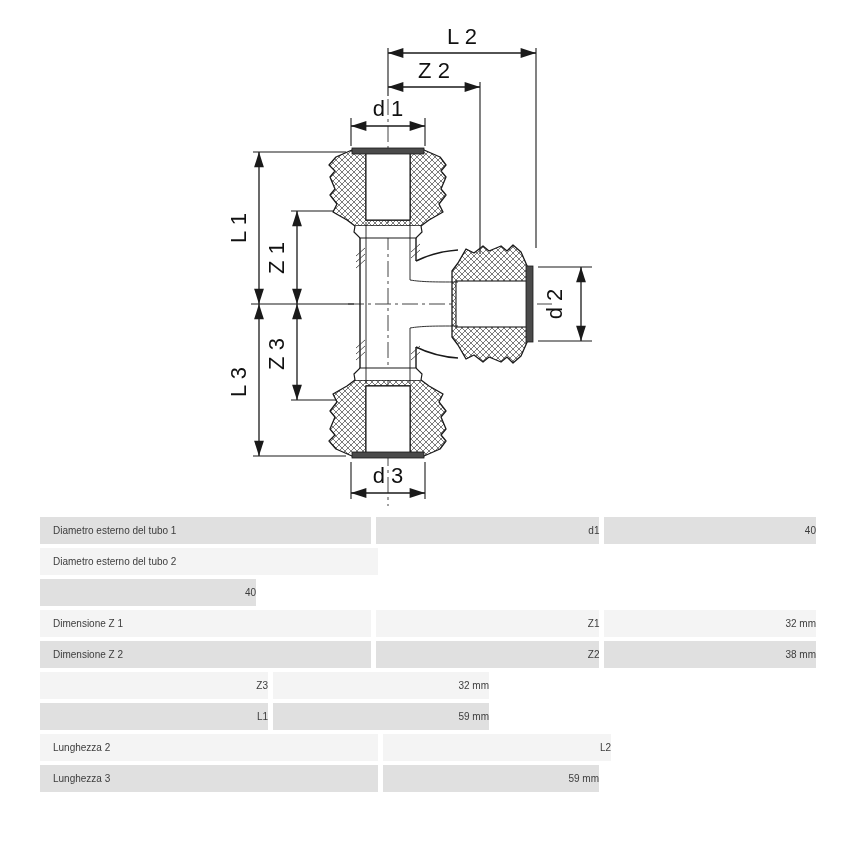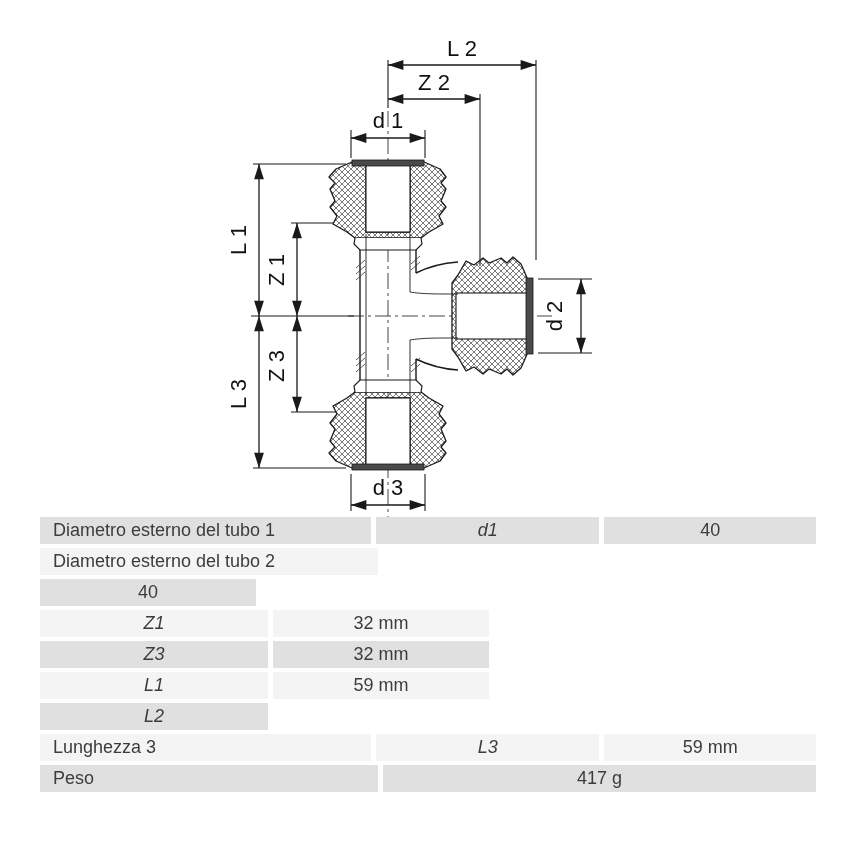--- a/index.html
+++ b/index.html
@@ -1,26 +1,26 @@
 <!DOCTYPE html>
 <html><head>
 <meta charset="utf-8">
 <style>
   html,body{margin:0;padding:0;background:#ffffff;}
   body{width:850px;height:850px;position:relative;font-family:"Liberation Sans",sans-serif;}
-  .drawing-wrap{position:absolute;left:0;top:16px;width:686px;height:512px;}
+  .drawing-wrap{position:absolute;left:0;top:4px;width:686px;height:512px;}
   svg text{font-family:"Liberation Sans",sans-serif;font-size:22px;fill:#111111;}
   .spec-table{position:absolute;left:40px;top:517px;width:776px;}
   .trow{display:flex;gap:5px;margin-bottom:4px;}
-  .cell{height:27px;line-height:27px;font-size:18px;color:#3c3c3c;box-sizing:border-box;}
+  .cell{height:27px;line-height:27px;font-size:10px;color:#3c3c3c;box-sizing:border-box;}
   .trow:nth-child(odd) .cell{background:#e0e0e0;}
   .trow:nth-child(even) .cell{background:#f4f4f4;}
   .c1{width:338px;padding-left:13px;text-align:left;}
-  .c2{width:228px;text-align:center;font-style:italic;}
-  .c3{width:216px;text-align:center;}
+  .c2{width:228px;text-align:right;}
+  .c3{width:216px;text-align:right;}
   .cmerged{width:433px;text-align:center;}
 </style>
 </head>
 <body>
 
 <div class="drawing-wrap">
 <svg width="850" height="512" viewBox="0 0 850 512">
   <defs>
     <pattern id="hatch" width="6" height="6" patternUnits="userSpaceOnUse">
       <path d="M0,0 L6,6 M6,0 L0,6" stroke="#444444" stroke-width="0.7"></path>
@@ -114,36 +114,38 @@
     <div class="cell c2">d1</div>
     <div class="cell c3">40</div>
   </div>
   <div class="trow">
     <div class="cell c1">Diametro esterno del tubo 2</div>
   </div>
   <div class="trow">
     <div class="cell c3">40</div>
   </div>
   <div class="trow">
+    <div class="cell c1">Dimensione Z 1</div>
     <div class="cell c2">Z1</div>
     <div class="cell c3">32 mm</div>
+  </div>
+  <div class="trow">
+    <div class="cell c1">Dimensione Z 2</div>
+    <div class="cell c2">Z2</div>
+    <div class="cell c3">38 mm</div>
   </div>
   <div class="trow">
     <div class="cell c2">Z3</div>
     <div class="cell c3">32 mm</div>
   </div>
   <div class="trow">
     <div class="cell c2">L1</div>
     <div class="cell c3">59 mm</div>
   </div>
   <div class="trow">
+    <div class="cell c1">Lunghezza 2</div>
     <div class="cell c2">L2</div>
   </div>
   <div class="trow">
     <div class="cell c1">Lunghezza 3</div>
-    <div class="cell c2">L3</div>
     <div class="cell c3">59 mm</div>
-  </div>
-  <div class="trow">
-    <div class="cell c1">Peso</div>
-    <div class="cell cmerged">417 g</div>
   </div>
 </div>
 
 </body></html>

